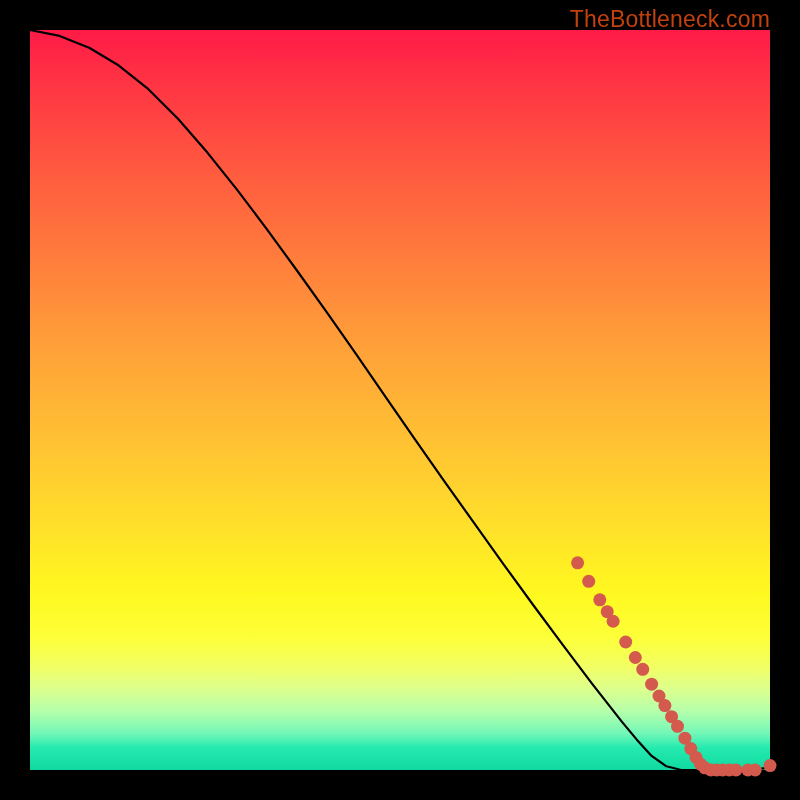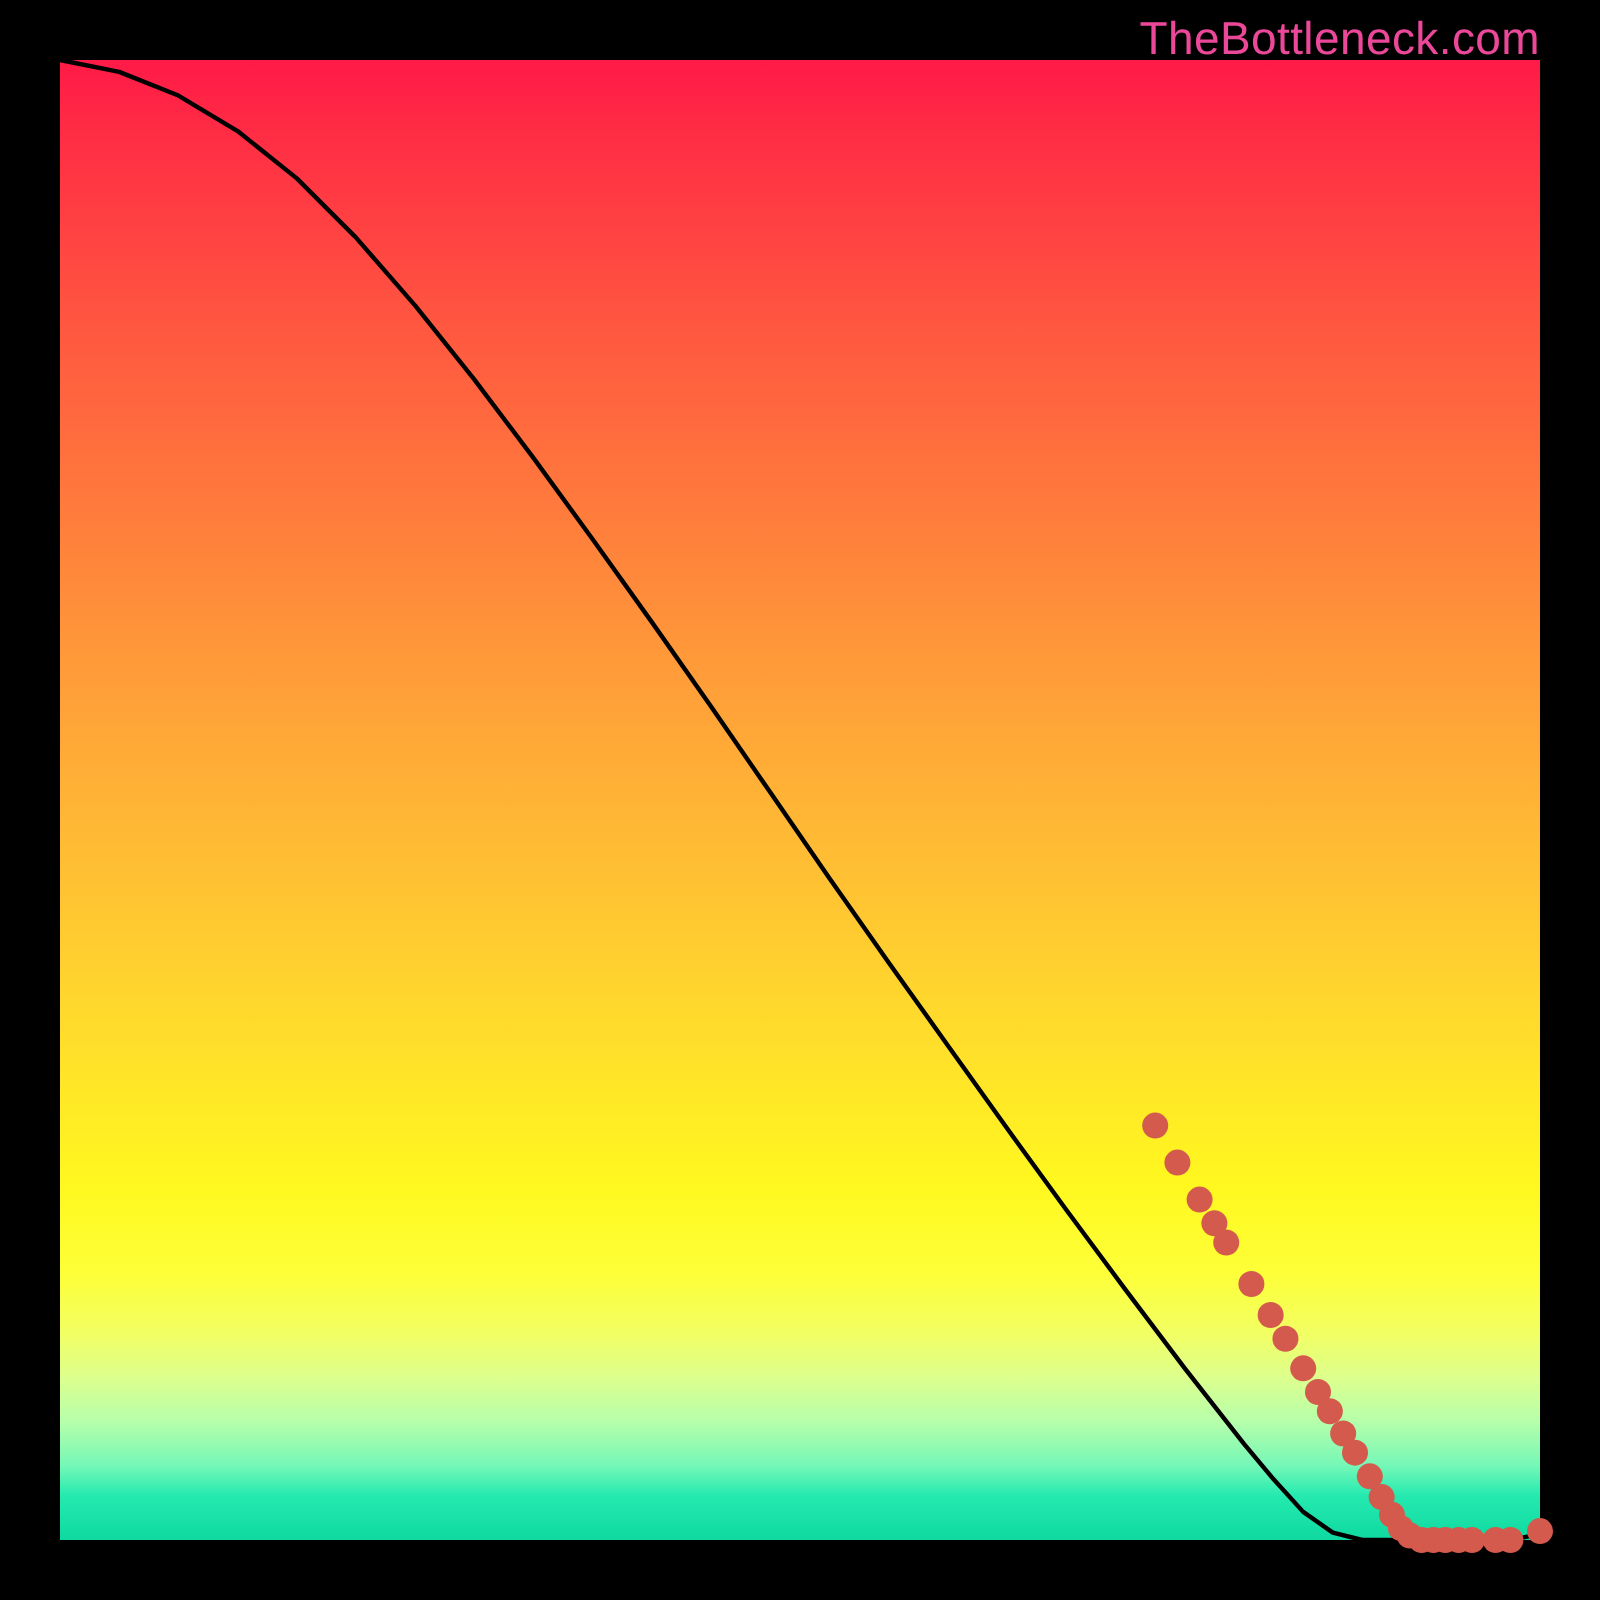--- a/index.html
+++ b/index.html
@@ -41,21 +41,21 @@
       #b6ffab 92%,
       #74f7b7 95%,
       #25eab0 97%,
       #0fd9a0 100%
     );
   }
   .watermark {
     position: absolute;
     top: 6px;
     right: 30px;
-    color: #ec4899;
+    color: #c2410c;
     font-size: 23px;
     letter-spacing: 0.2px;
     font-weight: 400;
   }
   svg.overlay {
     position: absolute;
     left: 0;
     top: 0;
     width: 740px;
     height: 740px;

